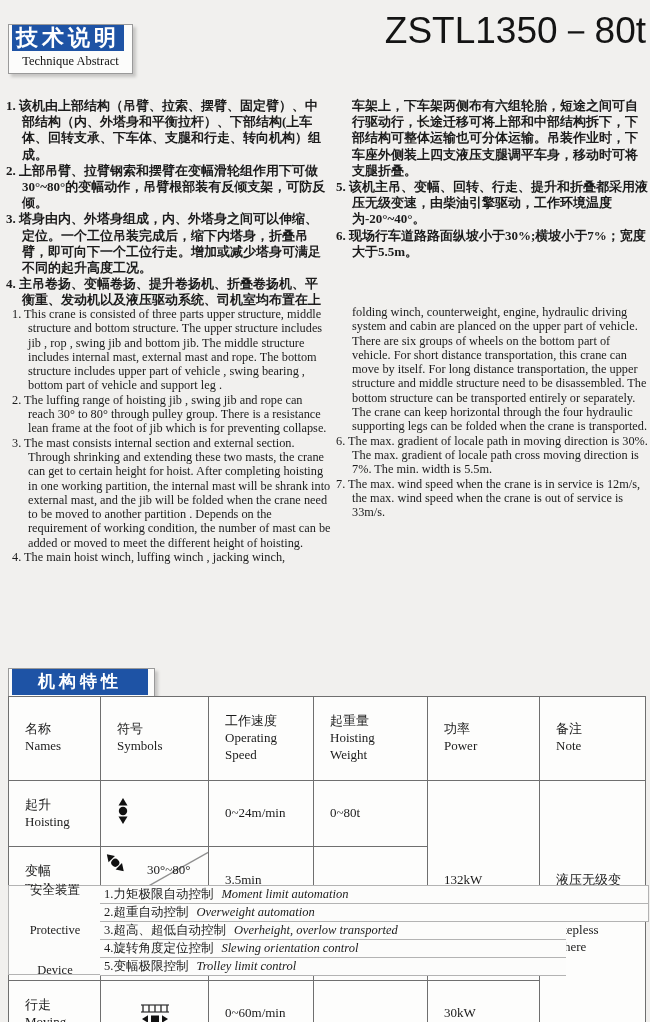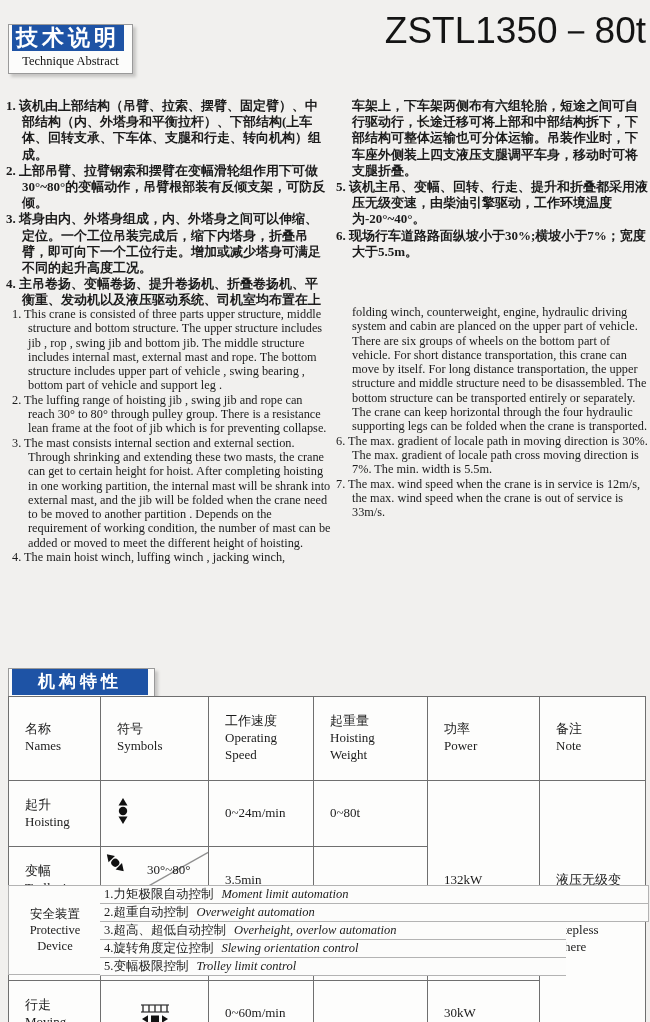--- a/index.html
+++ b/index.html
@@ -43,21 +43,21 @@
   .diag-svg{ position:absolute; left:0; top:0; width:100%; height:100%; }
   .trolley-arrow{ position:absolute; left:10px; top:3px; transform:rotate(-45deg); }
   .angle-label{ position:absolute; left:46px; top:15px; font-size:13px; }
   .slew-dot{ display:inline-block; width:9px; height:9px; border-radius:50%;
              background:#111; border:2px solid #6d6d6d; }
   .move-sym{ display:flex; flex-direction:column; align-items:center; gap:1px; }
   
   .prot{ position:absolute; left:8px; top:885px; width:637px; height:90px; font-size:12.5px;}
   .prot .head-cell{ position:absolute; left:0; top:0; width:92px; height:88px;
         border:1px solid #b3b3b3; background:#fcfcfb; text-align:center;
-        display:flex; flex-direction:column; justify-content:center; line-height:16px;}
+        display:flex; flex-direction:column; justify-content:center; line-height:16px;gap:24px;}
   .prot .rows{ position:absolute; left:92px; top:0; }
   .prot .prow{ height:17px; line-height:17px; padding-left:4px; background:#fcfcfb;
         border-bottom:1px solid #b3b3b3; white-space:nowrap; overflow:hidden;}
   .prot .prow.full{ width:544px; border-right:1px solid #b3b3b3; }
   .prot .prow.r0{ border-top:1px solid #b3b3b3; }
   .prot .prow.short{ width:462px; }
   .prot .en-part{ margin-left:8px;font-style:italic; }
 </style>
 </head>
 <body>
@@ -232,21 +232,21 @@
       <div>Device</div>
     </div>
     <div class="rows">
       <div class="prow full r0">
         <span>1.力矩极限自动控制</span><span class="en-part">Moment limit automation</span>
       </div>
       <div class="prow full">
         <span>2.超重自动控制</span><span class="en-part">Overweight automation</span>
       </div>
       <div class="prow short">
-        <span>3.超高、超低自动控制</span><span class="en-part">Overheight, overlow automation</span>
+        <span>3.超高、超低自动控制</span><span class="en-part">Overheight, overlow transported</span>
       </div>
       <div class="prow short">
         <span>4.旋转角度定位控制</span><span class="en-part">Slewing orientation control</span>
       </div>
       <div class="prow short">
         <span>5.变幅极限控制</span><span class="en-part">Trolley limit control</span>
       </div>
     </div>
   </div>
 

